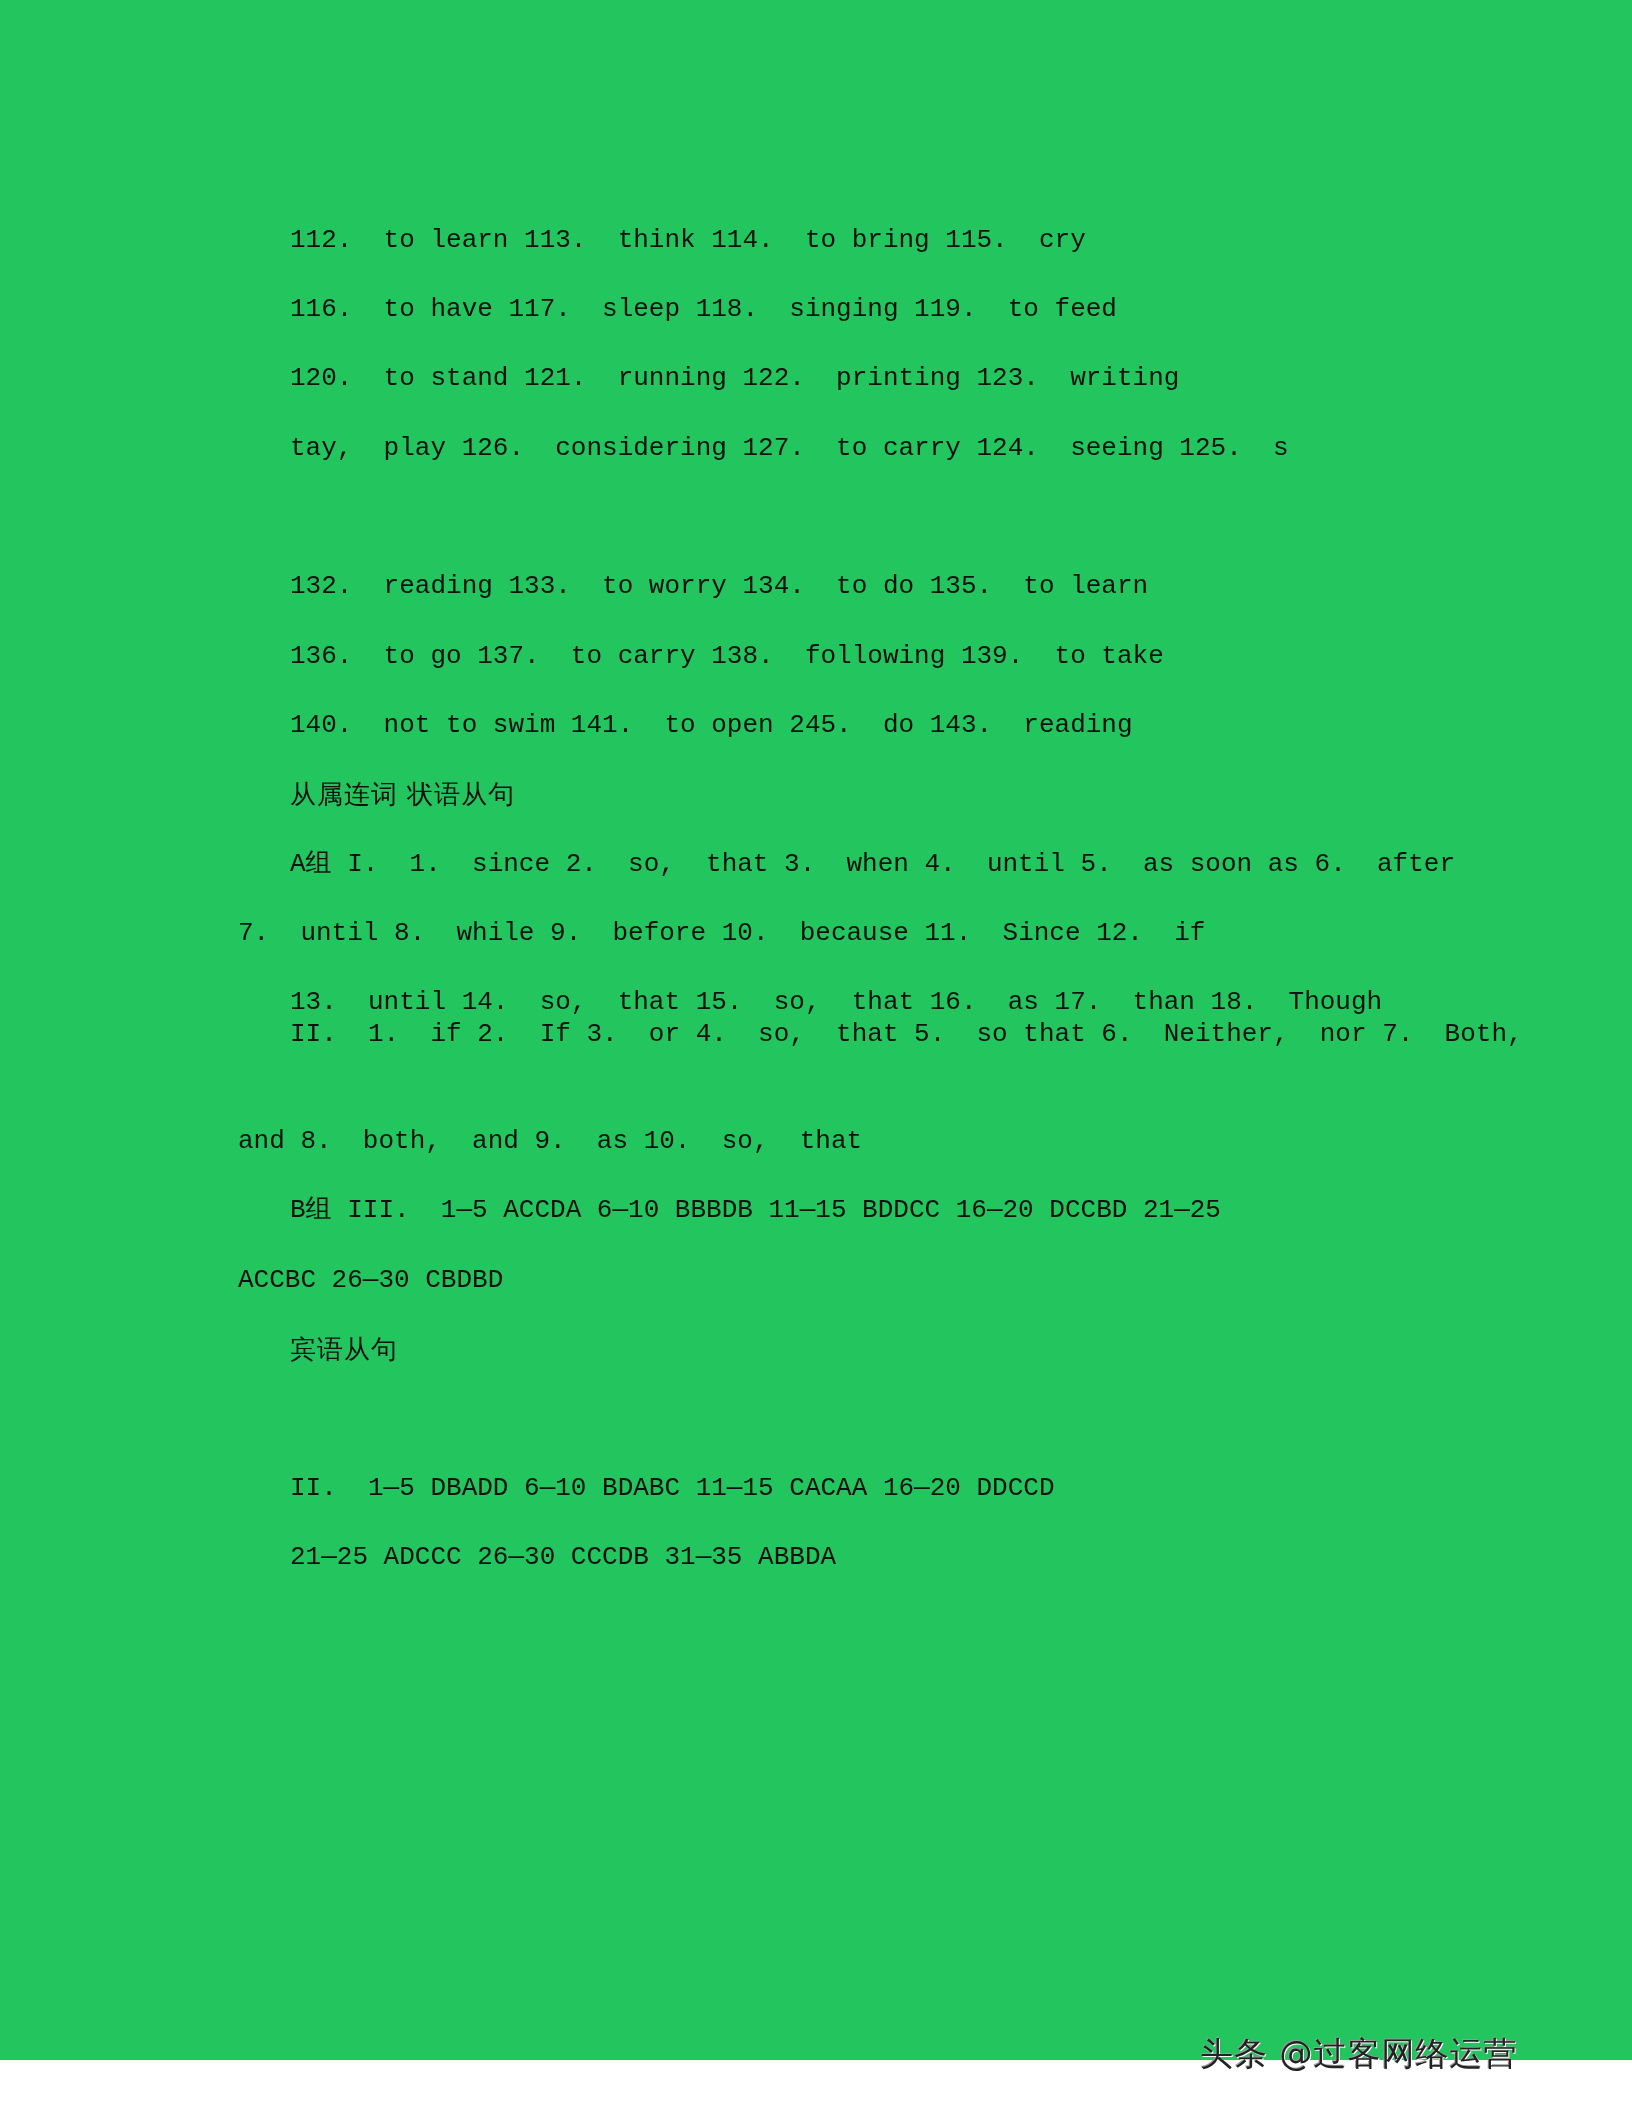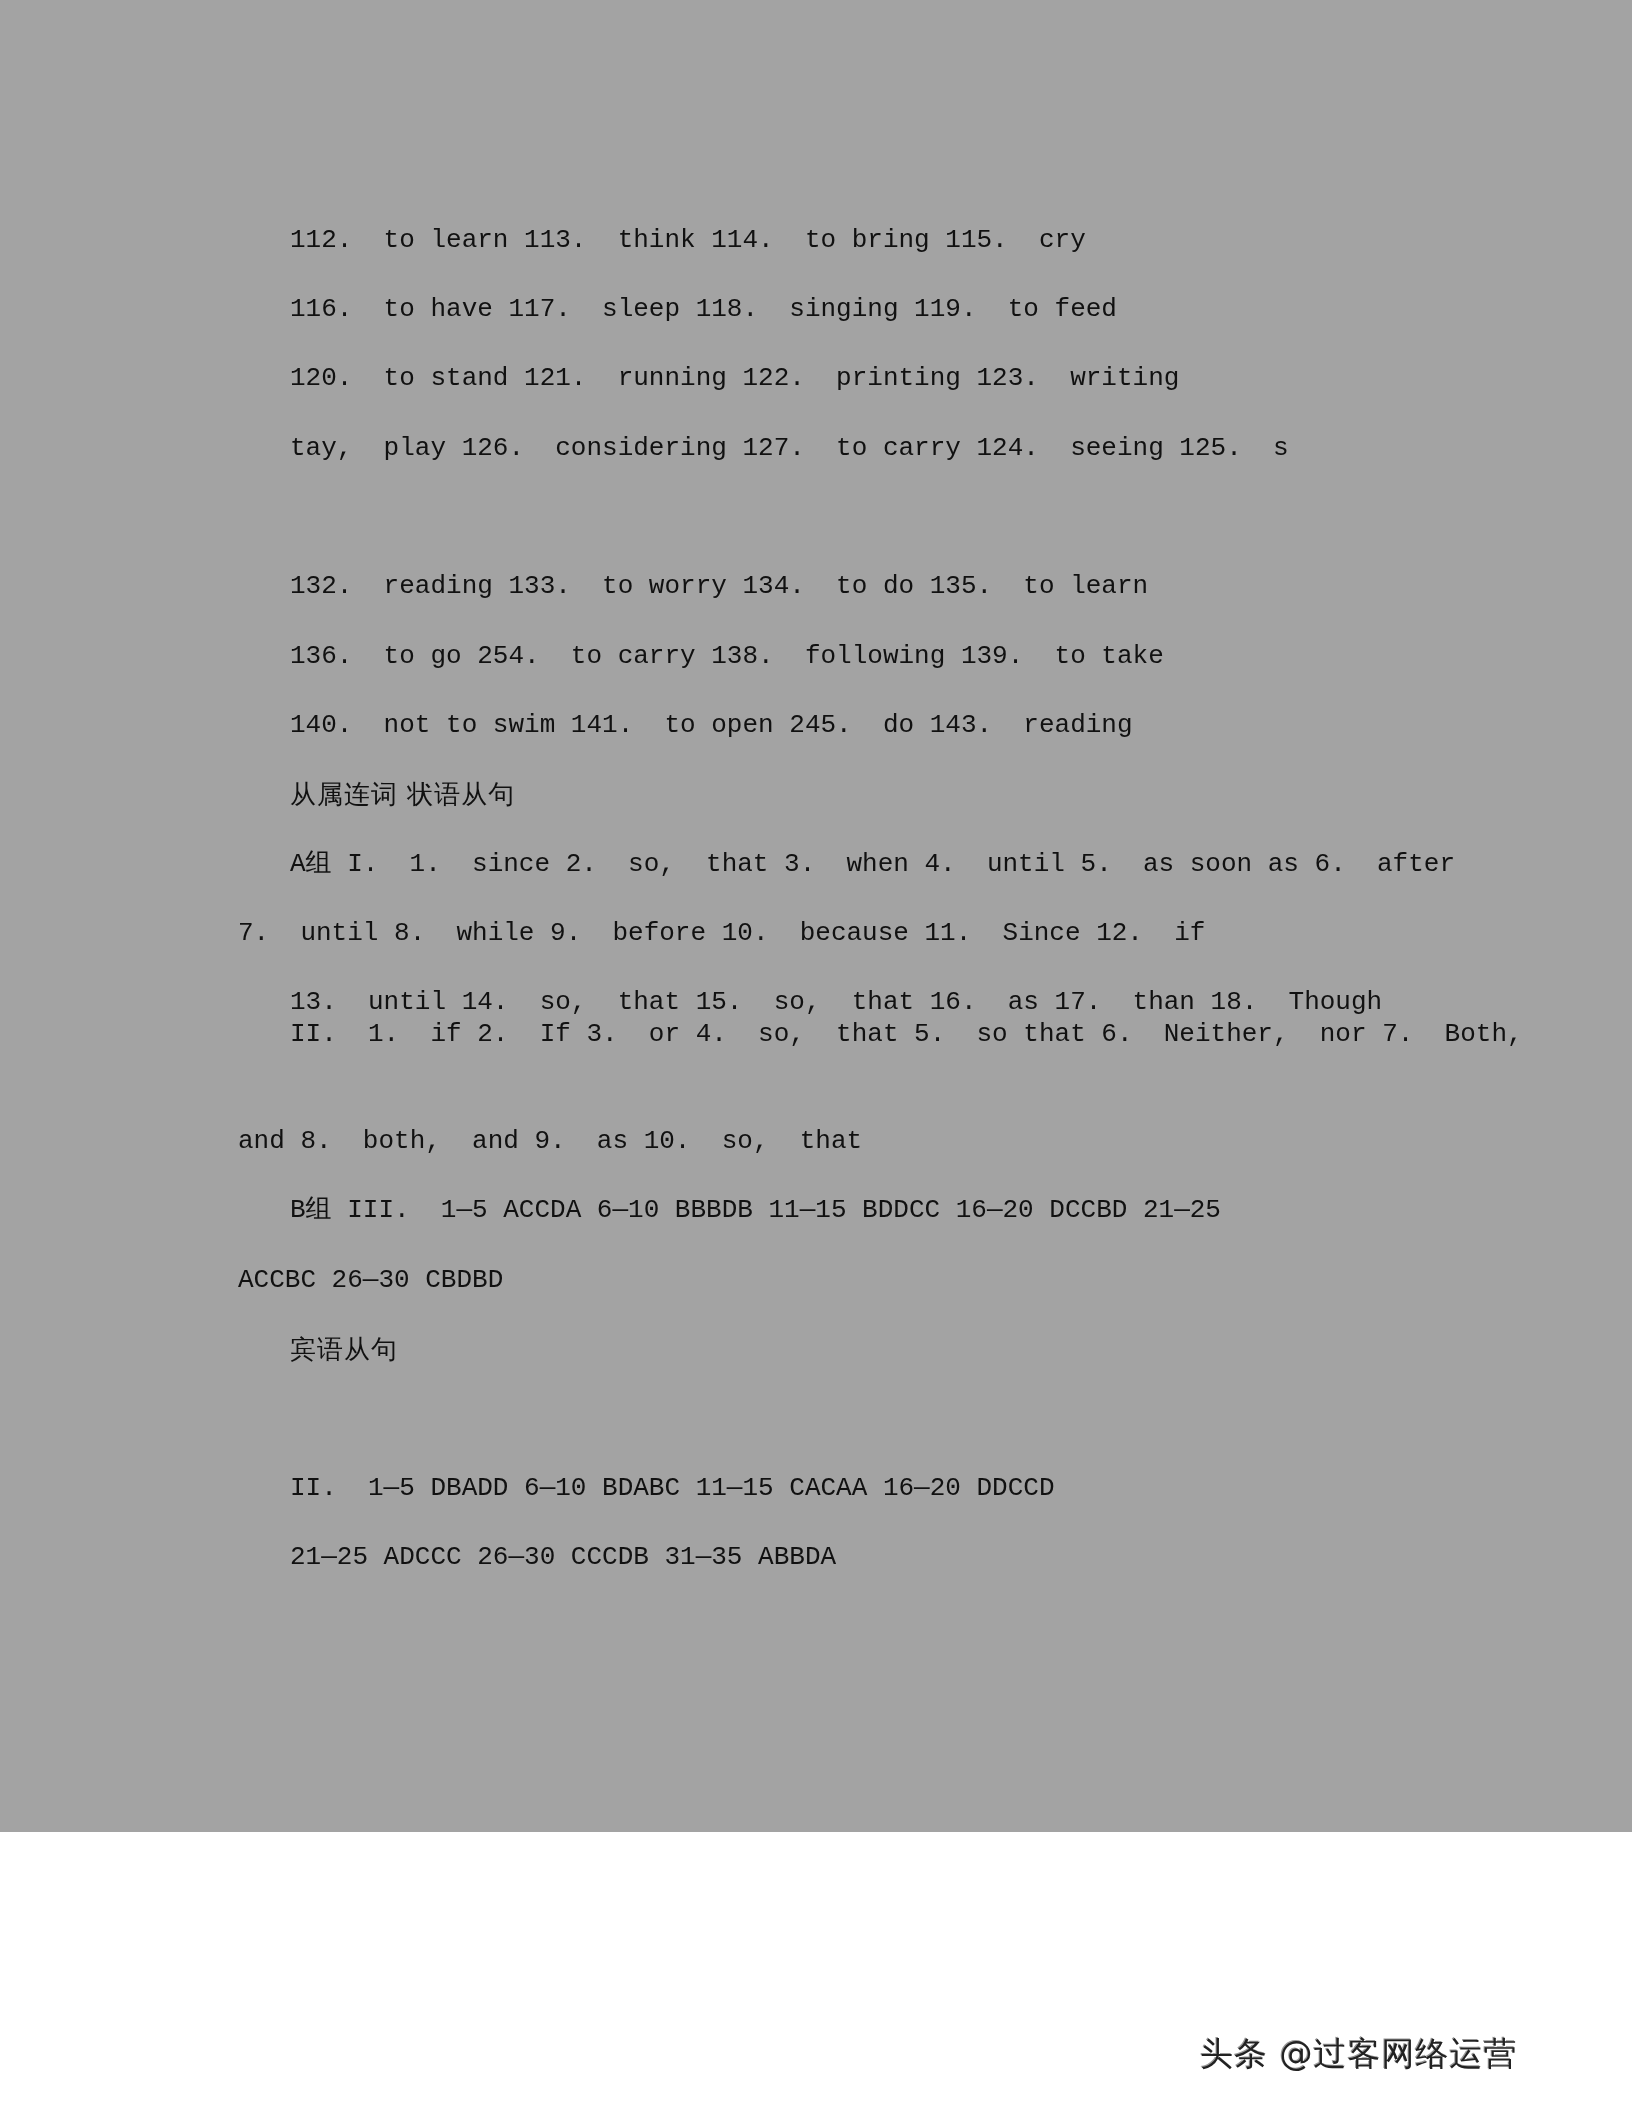--- a/index.html
+++ b/index.html
@@ -1,17 +1,17 @@
 <!DOCTYPE html>
 <html><head>
 <meta charset="utf-8">
 <style>
   html, body { margin:0; padding:0; background:#ffffff; }
   body { width:1632px; height:2112px; position:relative; overflow:hidden; }
-  .page { position:absolute; left:0; top:0; width:1632px; height:1832px; background:#a3a3a3; }
+  .page { position:absolute; left:0; top:0; width:1632px; height:2060px; background:#22c55e; }
   .line {
     position:absolute; white-space:pre;
     font-family:"Liberation Mono", "DejaVu Sans Mono", monospace;
     font-size:26px; color:#111; line-height:34px;
   }
   .cjk { font-family:"DejaVu Serif", "Liberation Serif", serif; letter-spacing:1px; }
   .indent { left:290px; }
   .flush { left:238px;text-align:center; }
   .watermark {
     position:absolute; left:1200px; top:2032px;
@@ -22,21 +22,21 @@
 </style>
 </head>
 <body>
 
 <div class="page">
   <div class="line indent" style="top:223px">112.  to learn 113.  think 114.  to bring 115.  cry</div>
   <div class="line indent" style="top:292px">116.  to have 117.  sleep 118.  singing 119.  to feed</div>
   <div class="line indent" style="top:361px">120.  to stand 121.  running 122.  printing 123.  writing</div>
   <div class="line indent" style="top:431px">tay,  play 126.  considering 127.  to carry 124.  seeing 125.  s</div>
   <div class="line indent" style="top:569px">132.  reading 133.  to worry 134.  to do 135.  to learn</div>
-  <div class="line indent" style="top:639px">136.  to go 254.  to carry 138.  following 139.  to take</div>
+  <div class="line indent" style="top:639px">136.  to go 137.  to carry 138.  following 139.  to take</div>
   <div class="line indent" style="top:708px">140.  not to swim 141.  to open 245.  do 143.  reading</div>
   <div class="line indent cjk" style="top:777px">从属连词 状语从句</div>
   <div class="line indent" style="top:847px">A组 I.  1.  since 2.  so,  that 3.  when 4.  until 5.  as soon as 6.  after</div>
   <div class="line flush" style="top:916px">7.  until 8.  while 9.  before 10.  because 11.  Since 12.  if</div>
   <div class="line indent" style="top:985px">13.  until 14.  so,  that 15.  so,  that 16.  as 17.  than 18.  Though</div>
   <div class="line indent" style="top:1017px">II.  1.  if 2.  If 3.  or 4.  so,  that 5.  so that 6.  Neither,  nor 7.  Both,</div>
   <div class="line flush" style="top:1124px">and 8.  both,  and 9.  as 10.  so,  that</div>
   <div class="line indent" style="top:1193px">B组 III.  1—5 ACCDA 6—10 BBBDB 11—15 BDDCC 16—20 DCCBD 21—25</div>
   <div class="line flush" style="top:1263px">ACCBC 26—30 CBDBD</div>
   <div class="line indent cjk" style="top:1332px">宾语从句</div>

